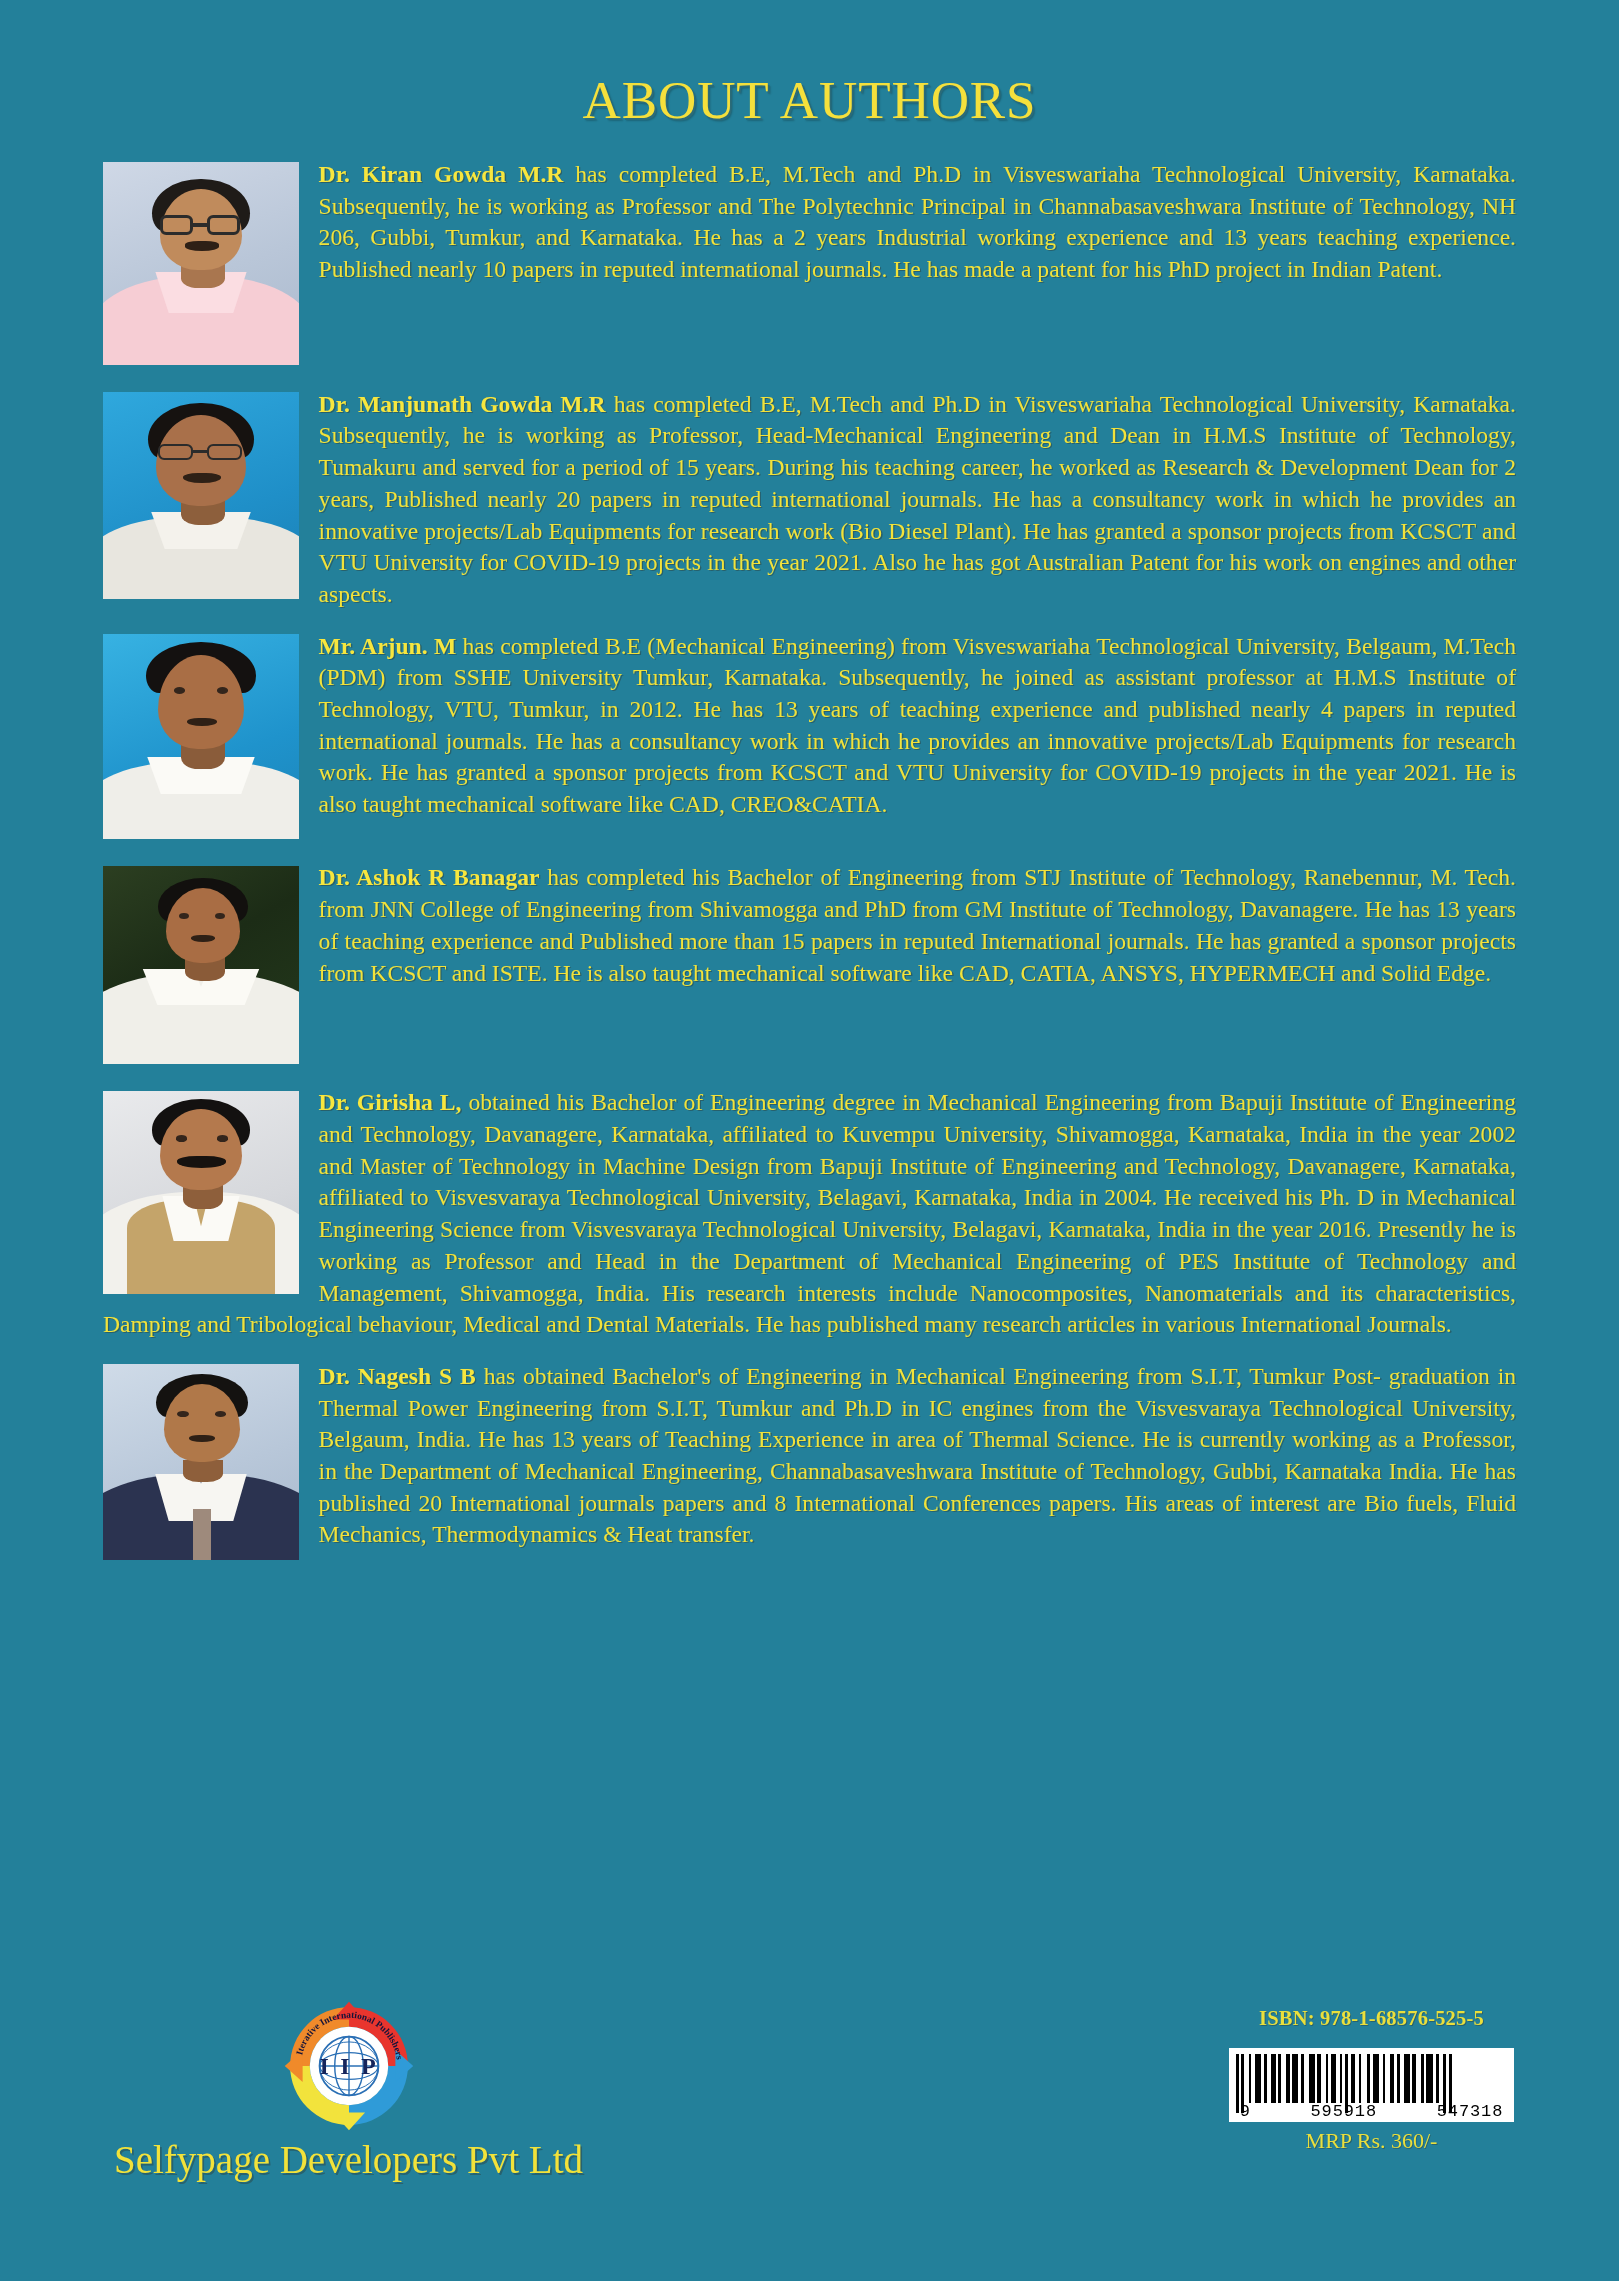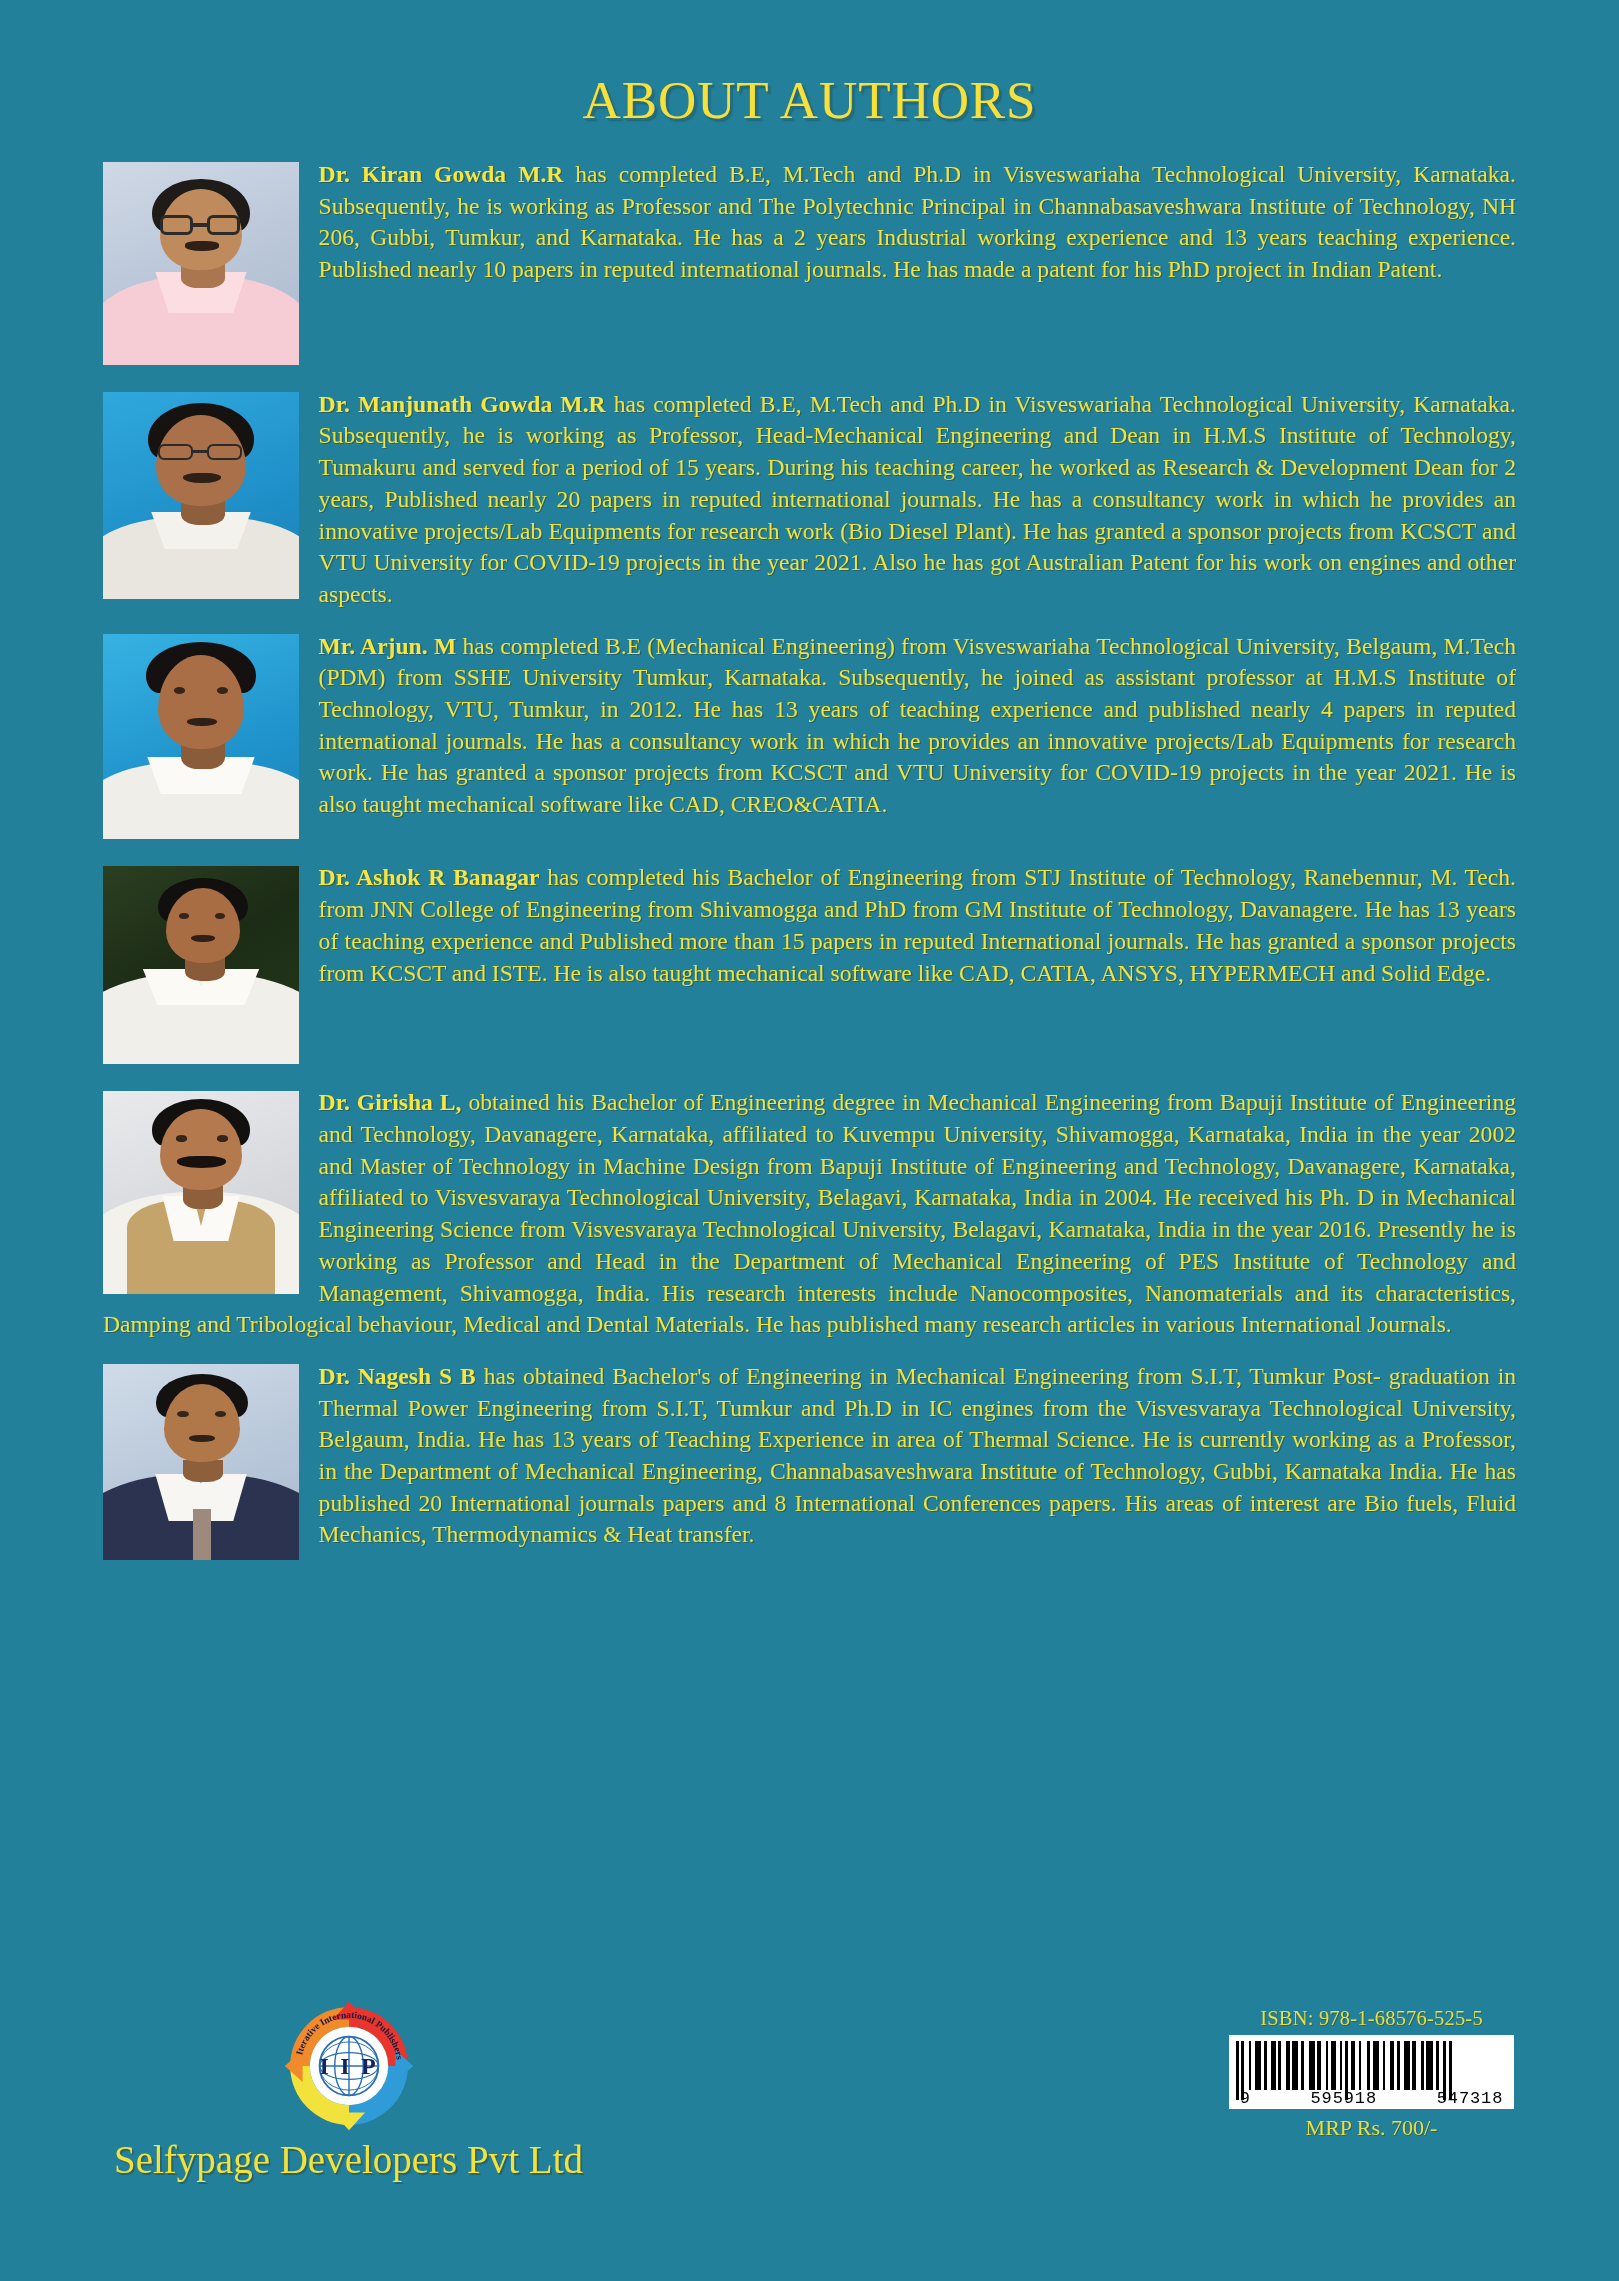--- a/index.html
+++ b/index.html
@@ -119,22 +119,23 @@
     position: absolute;
     right: 105px;
     top: 19.6px;
     width: 285px;
     text-align: center;
   }
   .isbn-text {
     font-size: 20.5px;
     color: #eadf3c;
     text-shadow: 0.9px 0.9px 0 rgba(40,90,100,0.8);
-    margin-bottom: 5px;
+    margin-bottom: 18px;
     letter-spacing: 0.2px;
+    font-weight: bold;
   }
   .barcode {
     background: #ffffff;
     width: 285px;
     height: 74px;
     padding: 6.2px 7.1px 1.8px 7.1px;
     position: relative;
   }
   .bars { display:flex; align-items:flex-start; height: 49px; }
   .bars i { display:block; background:#000; height:100%; }
@@ -371,19 +372,19 @@
           <i class="tall" style="width:2.7px"></i>
             <i class="tall" style="width:2.7px;background:#fff"></i>
             <i class="tall" style="width:2.7px"></i>
         </div>
         <div class="barnum">
           <span>9</span>
           <span>595918</span>
           <span>547318</span>
         </div>
       </div>
-      <div class="mrp">MRP Rs. 700/-</div>
+      <div class="mrp">MRP Rs. 360/-</div>
     </div>
 
   </div>
 
 </div>
 
 
 </body></html>

